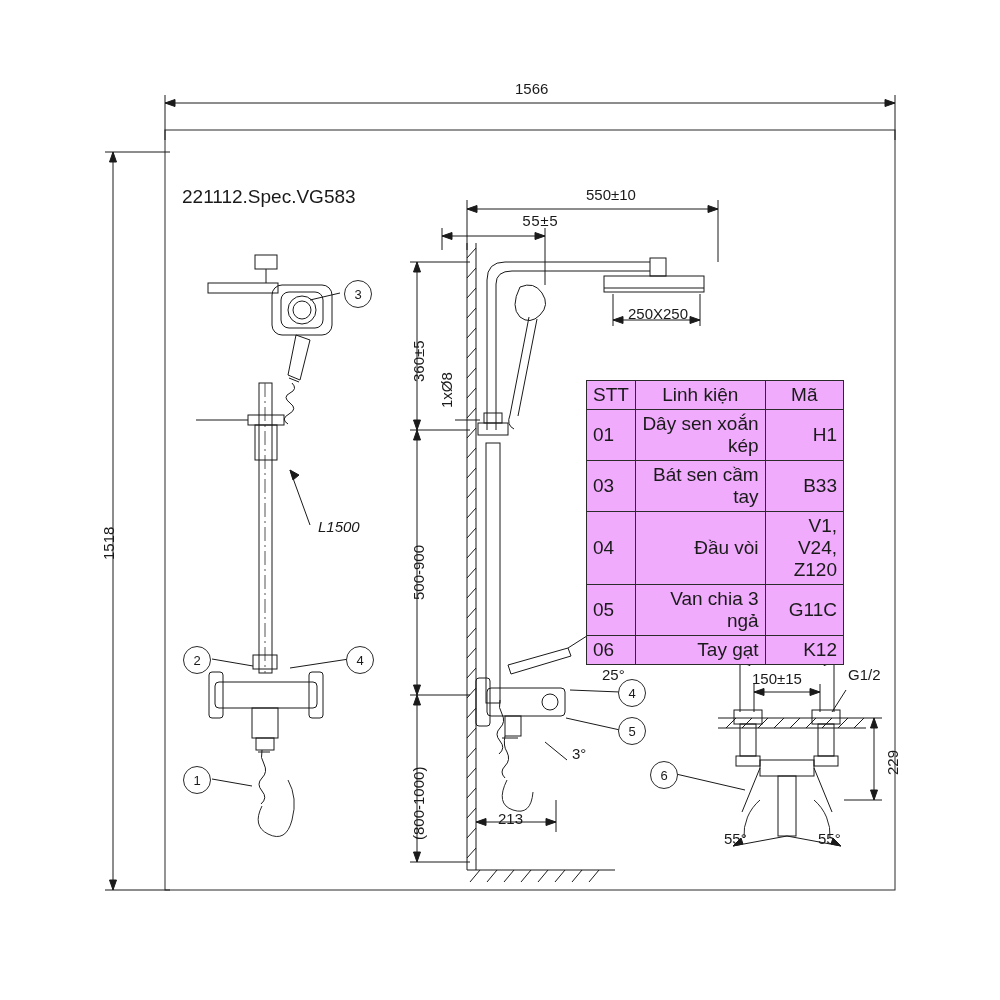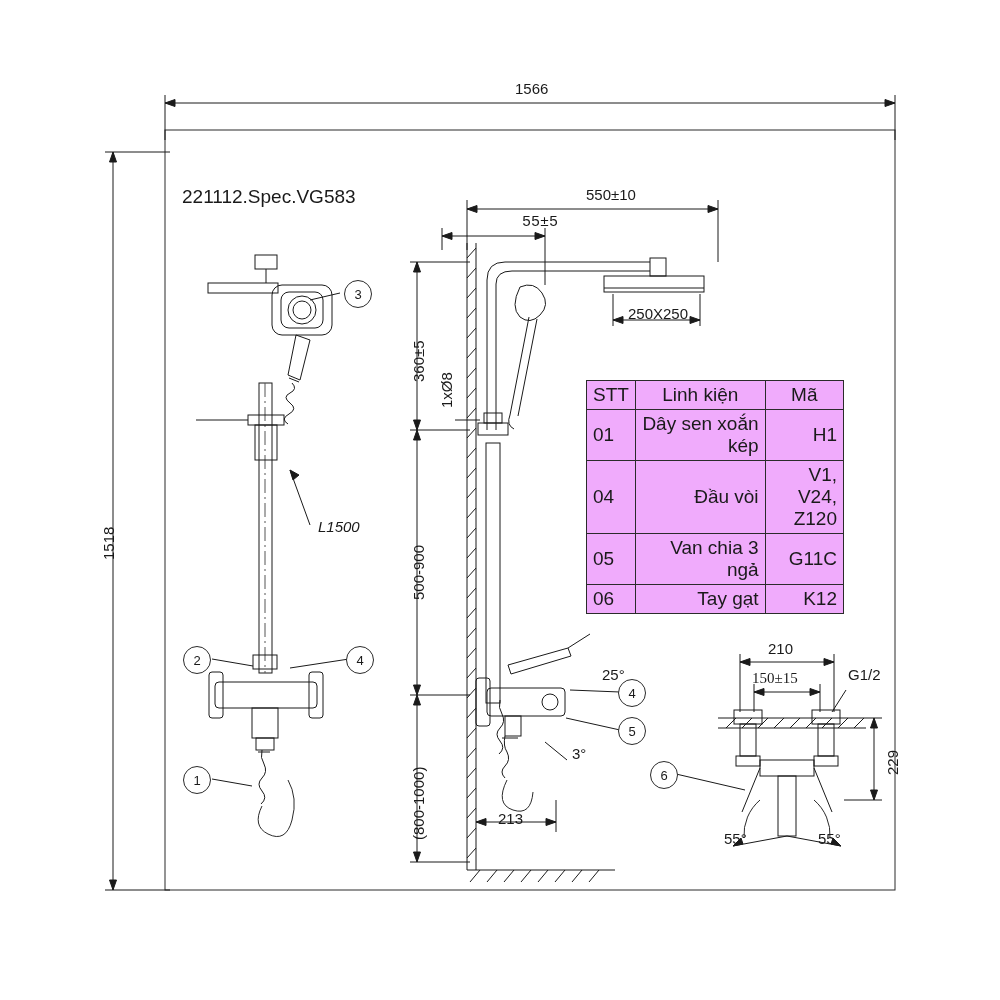--- a/index.html
+++ b/index.html
@@ -286,21 +286,21 @@
   <div class="txt rot" style="left:410px;top:382px;">360±5</div>
   <div class="txt rot" style="left:410px;top:600px;">500-900</div>
   <div class="txt rot" style="left:410px;top:840px;">(800-1000)</div>
   <div class="txt rot" style="left:438px;top:408px;">1xØ8</div>
 
   <div class="txt" style="left:498px;top:810px;">213</div>
   <div class="txt" style="left:602px;top:626px;margin-top:40px;">25°</div>
   <div class="txt" style="left:572px;top:745px;">3°</div>
 
   <div class="txt" style="left:768px;top:640px;">210</div>
-  <div class="txt" style="left:752px;top:670px;font-family:Liberation Serif, serif;">150±15</div>
+  <div class="txt" style="left:752px;top:670px;">150±15</div>
   <div class="txt" style="left:848px;top:666px;">G1/2</div>
   <div class="txt rot" style="left:884px;top:775px;">229</div>
   <div class="txt" style="left:724px;top:830px;">55°</div>
   <div class="txt" style="left:818px;top:830px;">55°</div>
 
   <div class="callout" style="left:344px;top:280px;">3</div>
   <div class="callout" style="left:183px;top:646px;">2</div>
   <div class="callout" style="left:346px;top:646px;">4</div>
   <div class="callout" style="left:183px;top:766px;">1</div>
   <div class="callout" style="left:618px;top:679px;">4</div>
@@ -315,20 +315,25 @@
         <th class="code">Mã</th>
       </tr>
     </thead>
     <tbody>
       <tr>
         <td class="c">01</td>
         <td class="n">Dây sen xoắn kép</td>
         <td class="code">H1</td>
       </tr>
       <tr>
+        <td class="c">03</td>
+        <td class="n">Bát sen cầm tay</td>
+        <td class="code">B33</td>
+      </tr>
+      <tr>
         <td class="c">04</td>
         <td class="n">Đầu vòi</td>
         <td class="code" style="line-height:1.15;">V1, V24, Z120</td>
       </tr>
       <tr>
         <td class="c">05</td>
         <td class="n">Van chia 3 ngả</td>
         <td class="code">G11C</td>
       </tr>
       <tr>

